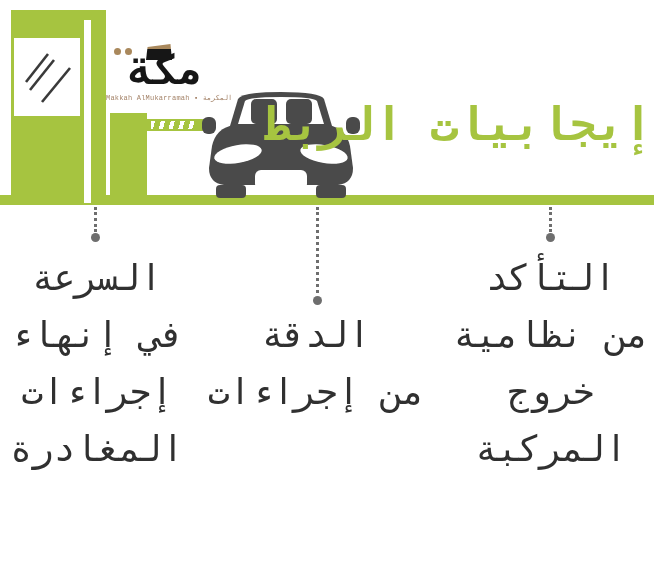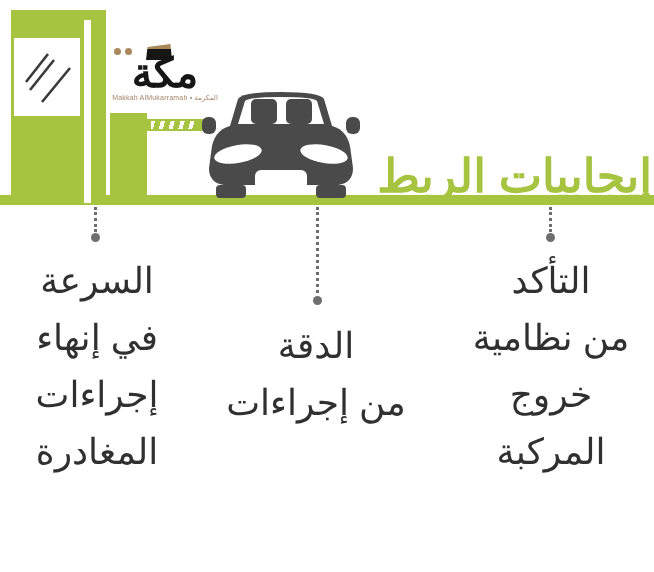--- a/index.html
+++ b/index.html
@@ -2,21 +2,21 @@
 <html lang="ar" style="--green: #a6c440; --car: #4a4a4a; --text: #303030; --connector: #6e6e6e; --logo-black: #161616; --logo-gold: #a9885c; --caption: #a5846a; --bg: #ffffff;"><head>
 <meta charset="utf-8">
 <style>
   :root{
     --green:#a6c440; --car:#4a4a4a; --text:#303030; --connector:#6e6e6e;
     --logo-black:#161616; --logo-gold:#a9885c; --caption:#a5846a; --bg:#ffffff;
   }
   *{margin:0;padding:0;box-sizing:border-box;}
   html,body{width:654px;height:572px;overflow:hidden;background:var(--bg);}
   .stage{position:relative;width:654px;height:572px;background:var(--bg);
-         font-family:Liberation Sans, sans-serif;}
+         font-family:Liberation Mono, monospace;}
 
   
   .road-bar{position:absolute;left:0;top:195px;width:654px;height:10px;background:var(--green);}
 
   .booth{position:absolute;left:11px;top:10px;width:95px;height:193px;background:var(--green);}
   .booth-gap{position:absolute;left:73px;top:10px;width:7px;height:183px;background:var(--bg);}
   .booth-window{position:absolute;left:3px;top:28px;width:66px;height:78px;background:#fff;}
 
   .gate-post{position:absolute;left:110px;top:113px;width:37px;height:90px;background:var(--green);}
   .gate-arm{position:absolute;left:146px;top:119px;width:60px;height:12px;background:var(--green);}
@@ -31,37 +31,37 @@
     background:linear-gradient(var(--logo-gold) 0 5px, var(--logo-black) 5px);
     clip-path:polygon(6% 18%, 94% 0%, 100% 100%, 0% 100%);}
   .logo-dot{position:absolute;width:7px;height:7px;border-radius:50%;background:var(--logo-gold);}
   .logo-dot.d1{left:8px;top:4px;} .logo-dot.d2{left:19px;top:4px;}
   .logo-name{direction:rtl;font-size:41px;line-height:1;font-weight:bold;
     color:var(--logo-black);padding-top:9px;letter-spacing:-1px;}
   .logo-caption{font-size:7px;color:var(--caption);margin-top:0;white-space:nowrap;letter-spacing:.2px;}
 
   
   .title{position:absolute;right:2px;top:100px;direction:rtl;font-weight:bold;
-    font-size:46px;line-height:1.25;color:var(--green);white-space:nowrap;margin-top:48px;}
+    font-size:46px;line-height:1.25;color:var(--green);white-space:nowrap;}
 
   
   .dotline{position:absolute;width:0;border-left:3px dotted var(--connector);}
   .dotline.left{left:94px;top:207px;height:25px;}
   .dotline.middle{left:316px;top:207px;height:86px;}
   .dotline.right{left:549px;top:207px;height:25px;}
   .enddot{position:absolute;width:9px;height:9px;border-radius:50%;background:var(--connector);}
   .enddot.left{left:91px;top:233px;}
   .enddot.middle{left:313px;top:296px;}
   .enddot.right{left:546px;top:233px;}
 
   
   .col{position:absolute;direction:rtl;text-align:center;color:var(--text);
     font-size:36px;line-height:57px;white-space:nowrap;}
   .col-left{left:-8px;top:252px;width:210px;}
-  .col-middle{left:184px;top:317px;width:264px;}
+  .col-middle{left:184px;top:309px;width:264px;}
   .col-right{left:446px;top:252px;width:210px;}
 </style>
 </head>
 <body>
 
 <div class="stage">
 
   <div class="road-bar"></div>
 
   <div class="booth">

